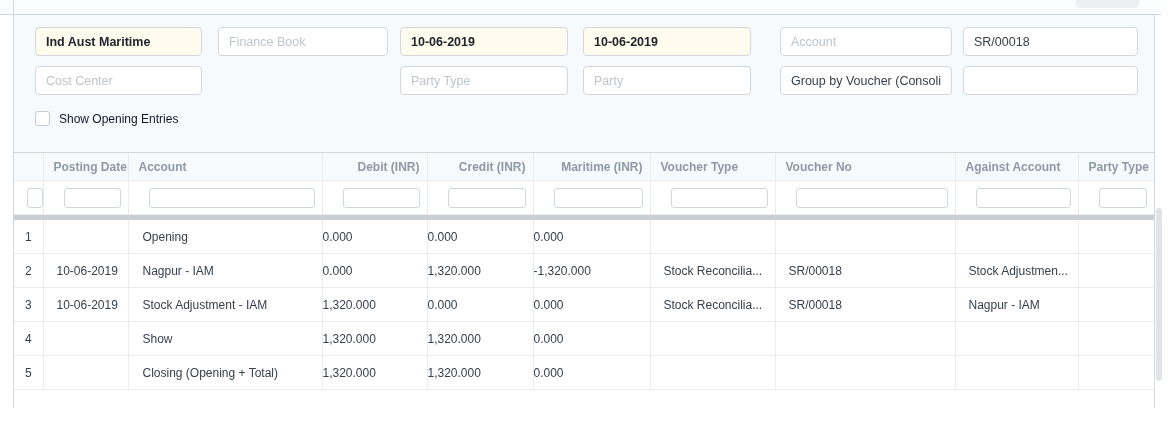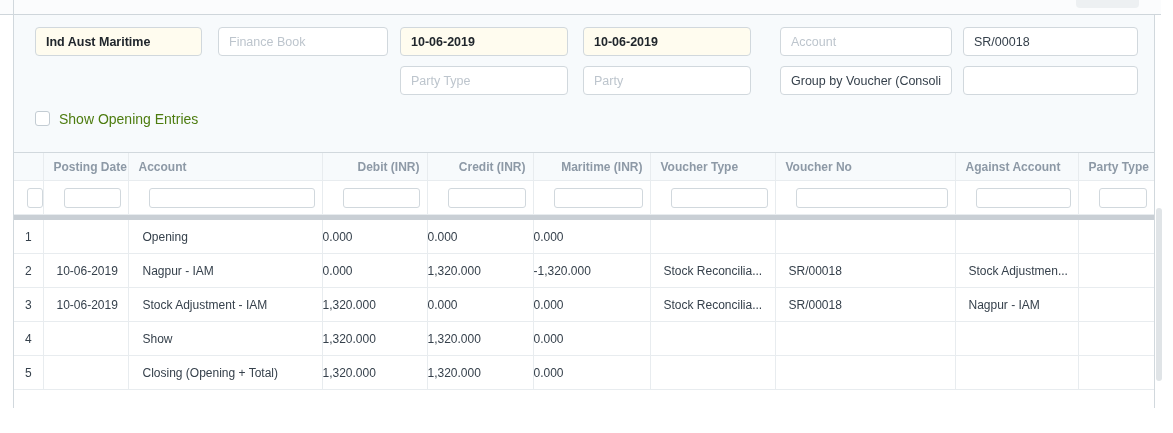--- a/index.html
+++ b/index.html
@@ -19,21 +19,21 @@
   .f-input{position:absolute;height:29px;box-sizing:border-box;border:1px solid #d1d8dd;border-radius:4px;
            background:#fff;font-family:"Liberation Sans",sans-serif;font-size:12.5px;padding:0 10px;
            color:#36414c;outline:none;}
   .f-input::placeholder{color:#bdc5cd;opacity:1;}
   .f-input.filled{background:#fffcef;font-weight:700;color:#20262c;}
   .p1{left:21px;width:167px}.p2{left:204px;width:170px}.p3{left:386px;width:168px}
   .p4{left:569px;width:168px}.p5{left:766px;width:172px}.p6{left:949px;width:175px}
   .r1{top:12px}.r2{top:51px}
   .checkbox{position:absolute;left:21px;top:96px;width:15px;height:15px;box-sizing:border-box;
             border:1px solid #c3ccd3;border-radius:3px;background:#fff;cursor:pointer;}
-  .cb-label{position:absolute;left:45px;top:96px;font-size:14px;line-height:16px;color:#4d7c0f;}
+  .cb-label{position:absolute;left:45px;top:96px;font-size:12px;line-height:16px;color:#0f172a;}
   
   .dt{border-collapse:collapse;table-layout:fixed;width:1140px;}
   .dt th{height:27px;background:#f7fafc;font-size:12px;font-weight:700;color:#8d99a6;
          text-align:left;padding:0 0 0 10px;border-right:1px solid #e8ecef;border-bottom:1px solid #e8ecef;
          overflow:hidden;white-space:nowrap;}
   .dt th.num{text-align:right;padding:0 7px 0 0;}
   .dt th:last-child,.dt td:last-child{border-right:none;}
   .filter-cell{height:26px;background:#f7fafc;border-right:1px solid #e8ecef;padding:0;vertical-align:middle;}
   .cf-input{display:block;width:calc(100% - 14px);height:20px;box-sizing:border-box;margin:0 auto;
             border:1px solid #d1d8dd;border-radius:3px;background:#fff;outline:none;}
@@ -62,20 +62,21 @@
   <div class="report">
 
     <div class="filter-area">
       <input class="f-input filled p1 r1" value="Ind Aust Maritime" style="">
       <input class="f-input p2 r1" placeholder="Finance Book" style="">
       <input class="f-input filled p3 r1" value="10-06-2019" style="">
       <input class="f-input filled p4 r1" value="10-06-2019" style="">
       <input class="f-input p5 r1" placeholder="Account" style="">
       <input class="f-input p6 r1" value="SR/00018" style="">
 
+      <input class="f-input p1 r2" placeholder="Cost Center" style="">
       <input class="f-input p3 r2" placeholder="Party Type" style="">
       <input class="f-input p4 r2" placeholder="Party" style="">
       <input class="f-input p5 r2" value="Group by Voucher (Consolic" style="">
       <input class="f-input p6 r2" value="" style="">
 
       <div class="checkbox"></div>
       <div class="cb-label">Show Opening Entries</div>
     </div>
 
     <table class="dt">

